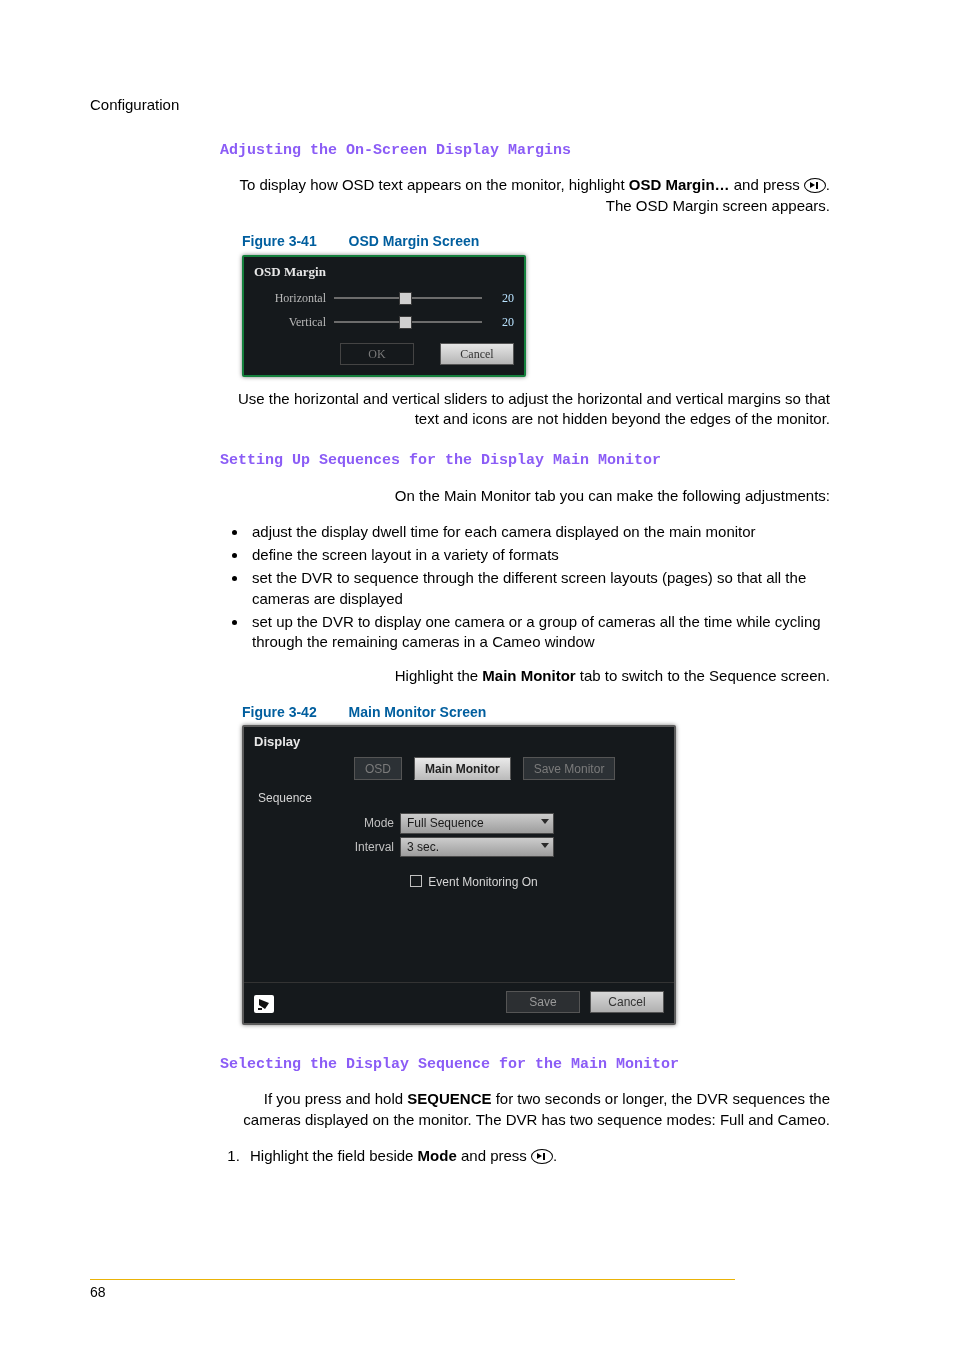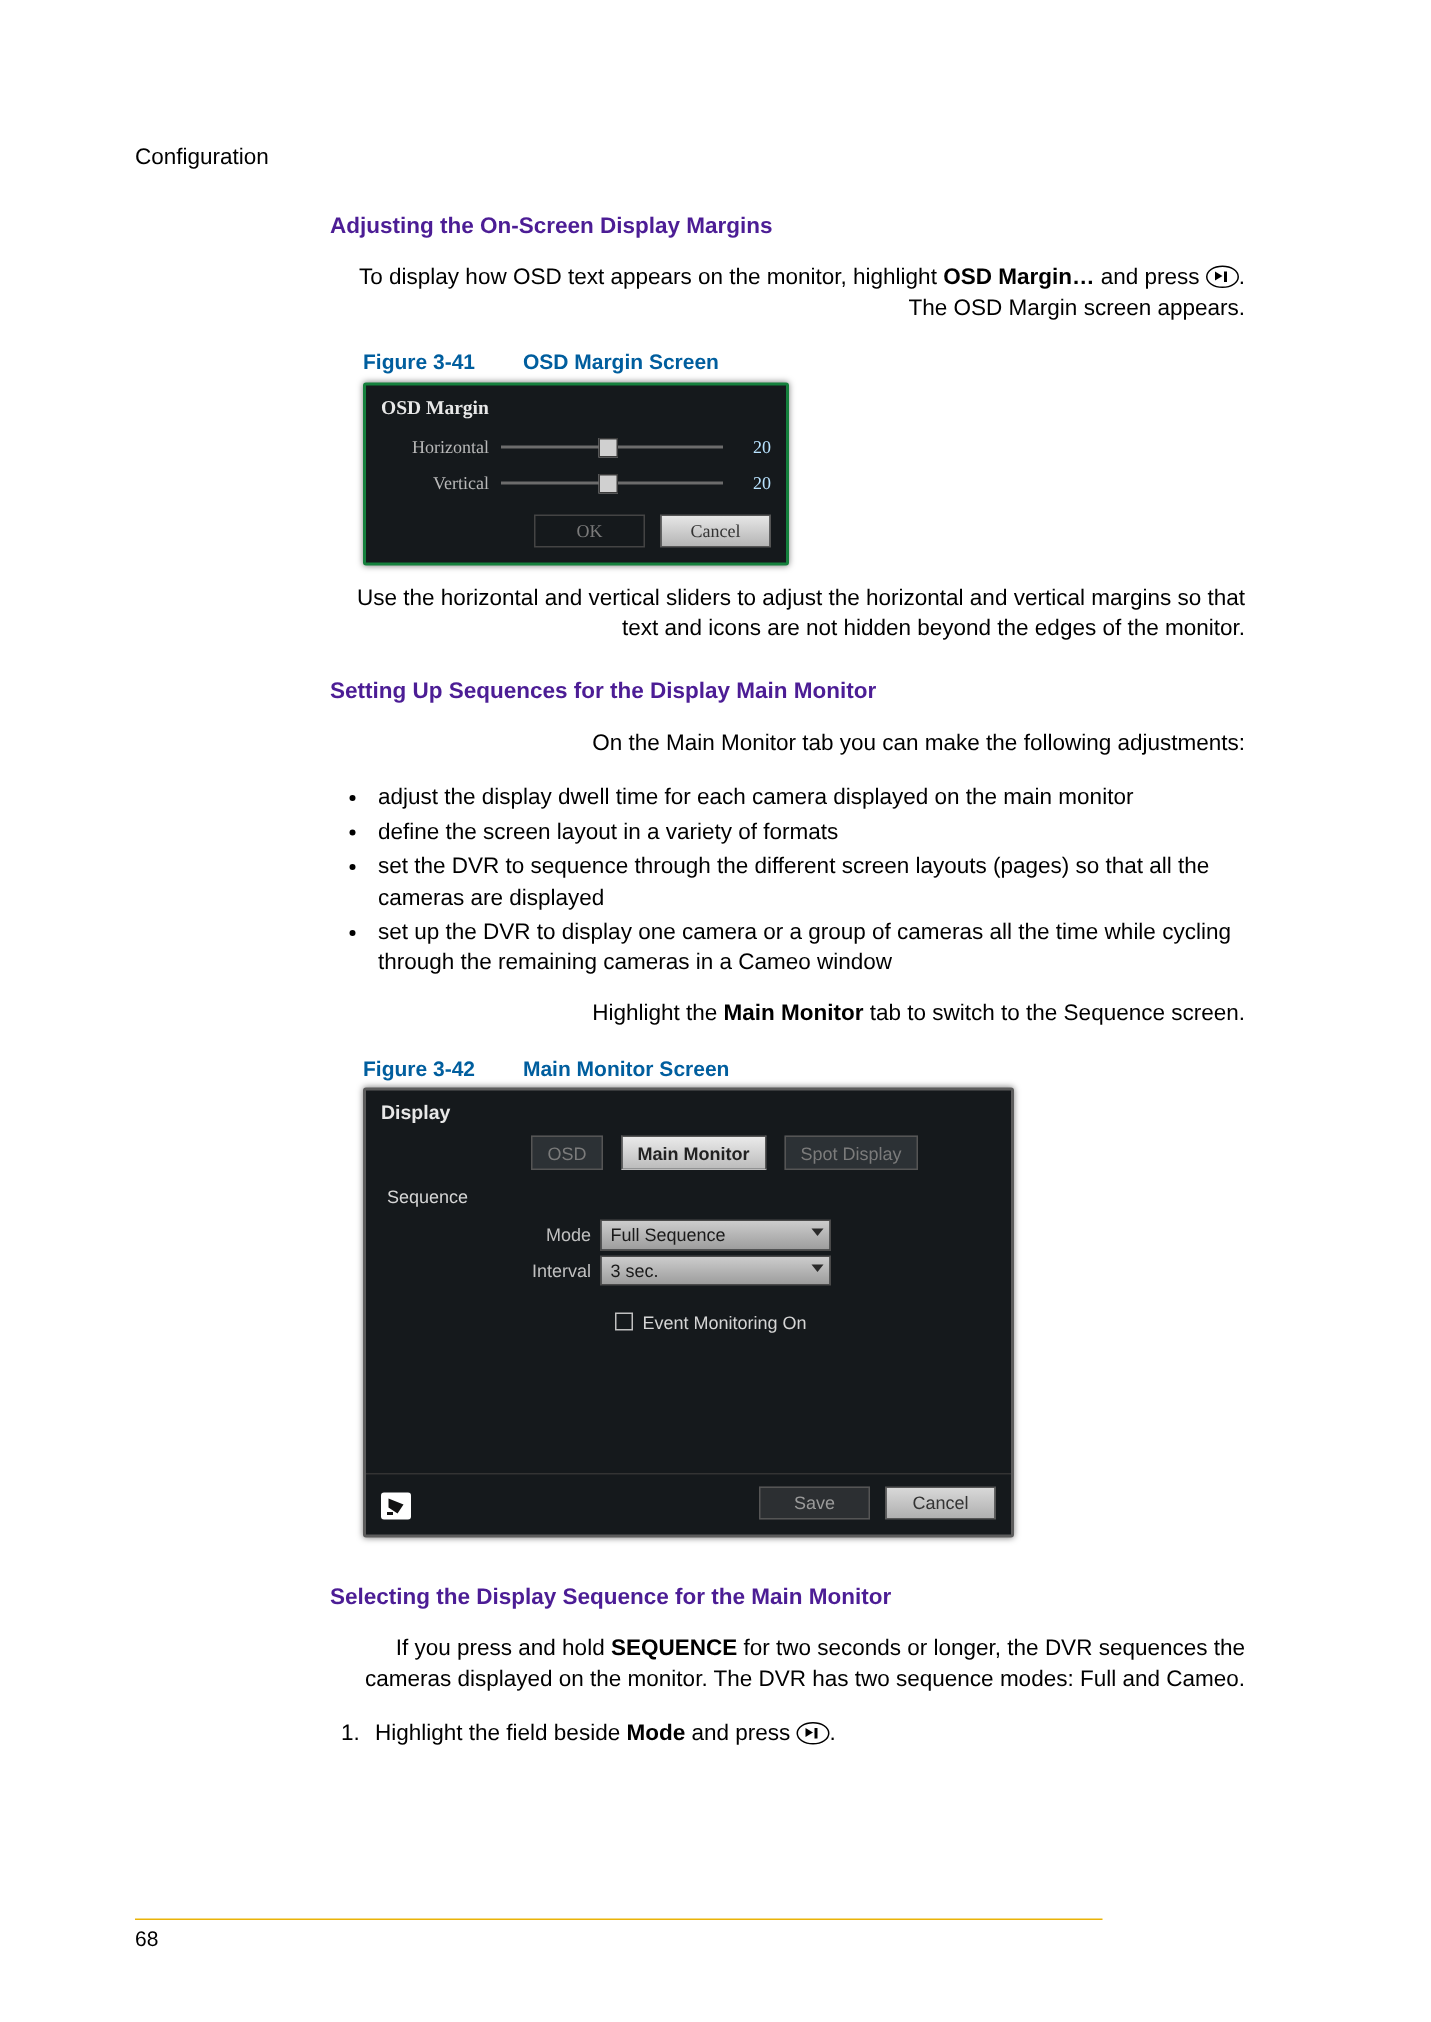--- a/index.html
+++ b/index.html
@@ -21,24 +21,25 @@
     font-size: 15px;
     margin-bottom: 28px;
   }
   .content-col {
     margin-left: 130px;
     width: 610px;
     font-size: 15px;
     line-height: 1.35;
   }
   .section-title {
-    color: #4c1d95;
+    color: #8b5cf6;
     font-weight: bold;
     margin: 22px 0 14px 0;
     font-size: 15px;
+    font-family: Liberation Mono, monospace;
   }
   .body-para {
     margin: 12px 0 16px 0;
     text-align: right;
   }
   .figure-label {
     margin: 4px 0 4px 22px;
     font-size: 14px;
   }
   .fig-num { color: #005E9E; font-weight: bold; margin-right: 28px;}
@@ -96,21 +97,21 @@
   }
   .osd-label { width: 72px; text-align:right; margin-right: 8px; color: #b9b9b9;}
   .osd-slider {
     flex:1; height: 2px; background:#6c6c6c; position:relative; margin-right:10px;
   }
   .osd-slider .thumb {
     position:absolute; left:44%; top:-5px;
     width:11px; height:11px; background:#d0d0d0; border:1px solid #3a3a3a;
   }
   .osd-val { width:22px; color:#b9e3ff; text-align:right;}
-  .osd-btnrow { display:flex; justify-content:flex-end; gap:10px; padding:8px 10px 10px 10px;}
+  .osd-btnrow { display:flex; justify-content:flex-end; gap:26px; padding:8px 10px 10px 10px;}
   .osd-btn {
     min-width: 56px; text-align:center;
     background: linear-gradient(#e6e6e6,#b5b5b5);
     color:#333; font-size:12px; padding:2px 8px;
     border:1px solid #555;
   }
   .osd-btn.ghost { background: transparent; color:#7a7a7a; border-color:#444;}
   
   .mm-box {
     margin-left: 22px;
@@ -240,21 +241,21 @@
     <div class="figure-label">
       <span class="fig-num">Figure 3-42</span>
       <span class="fig-caption">Main Monitor Screen</span>
     </div>
 
     <div class="mm-box">
       <div class="mm-title">Display</div>
       <div class="mm-tabs">
         <div class="mm-tab inactive">OSD</div>
         <div class="mm-tab active">Main Monitor</div>
-        <div class="mm-tab inactive">Spot Display</div>
+        <div class="mm-tab inactive">Save Monitor</div>
       </div>
       <div class="mm-section-label">Sequence</div>
       <div class="mm-form-row">
         <div class="mm-form-label">Mode</div>
         <div class="mm-combo">Full Sequence</div>
       </div>
       <div class="mm-form-row">
         <div class="mm-form-label">Interval</div>
         <div class="mm-combo">3 sec.</div>
       </div>

